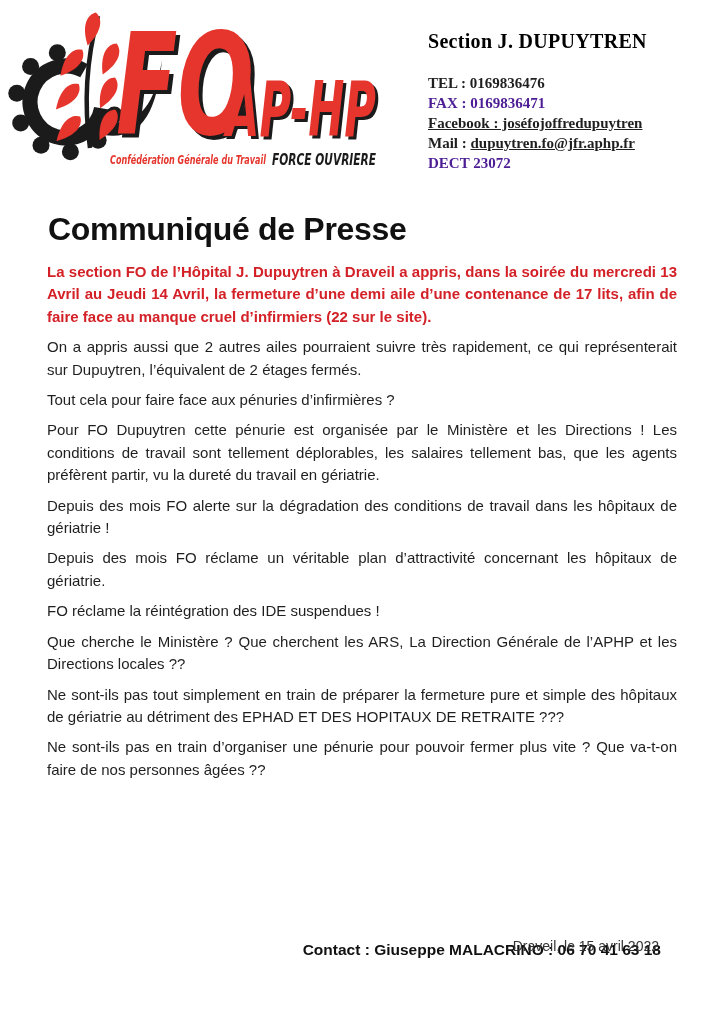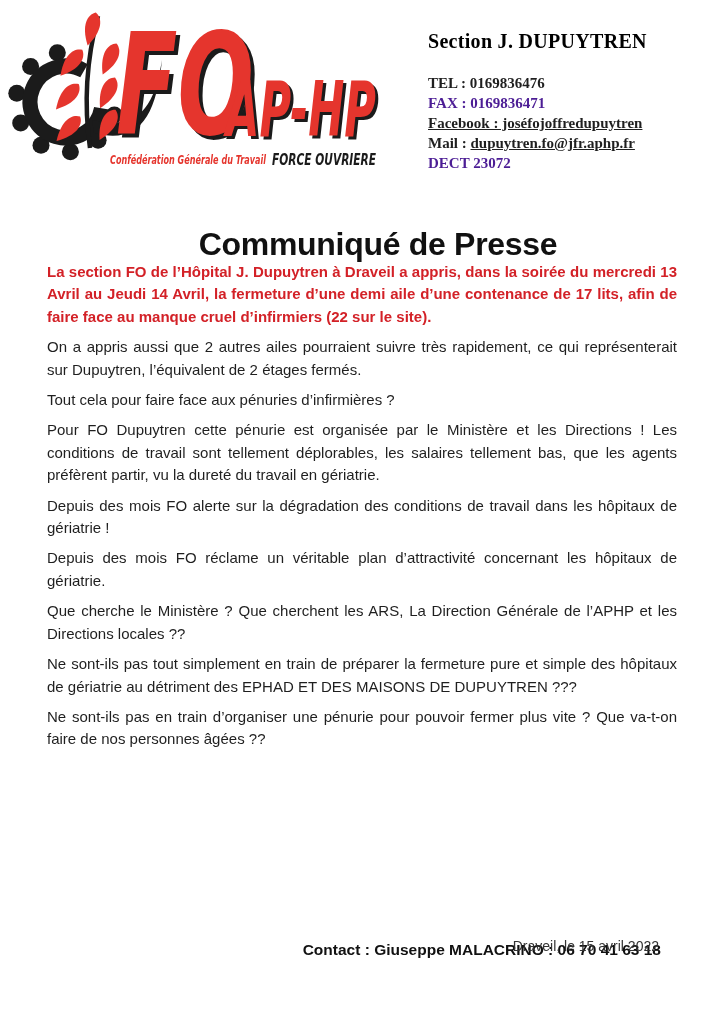--- a/index.html
+++ b/index.html
@@ -21,22 +21,22 @@
   }
   .section-title{font-size:20px;color:#000;letter-spacing:.3px;margin:0 0 20px 0;}
   .contact-lines{font-size:15px;line-height:20px;}
   .c-red{color:#4c1d95;}
   .c-blue{color:#2020dd;}
   .u{text-decoration:underline;}
   a.doc-link{color:inherit;cursor:pointer;}
   
   .doc-title{
     position:absolute;left:47px;top:210px;width:630px;
-    text-align:center;font-size:32px;font-weight:bold;color:#111;
-    letter-spacing:-0.3px;margin:16px;
+    text-align:left;font-size:32px;font-weight:bold;color:#111;
+    letter-spacing:-0.3px;margin:1px;
   }
   
   .body-text{
     position:absolute;left:47px;top:261px;width:630px;
     font-size:15px;line-height:22.4px;text-align:justify;
   }
   .body-text p{margin:0 0 8px 0;}
   .para-red-bold{color:#d32127;font-weight:bold;}
   .para-bold{font-weight:normal;}
   
@@ -111,21 +111,22 @@
 
   <h1 class="doc-title">Communiqué de Presse</h1>
 
   <div class="body-text">
     <p class="para-red-bold">La section FO de l’Hôpital J. Dupuytren à Draveil a appris, dans la soirée du mercredi 13 Avril au Jeudi 14 Avril, la fermeture d’une demi aile d’une contenance de 17 lits, afin de faire face au manque cruel d’infirmiers (22 sur le site).</p>
     <p>On a appris aussi que 2 autres ailes pourraient suivre très rapidement, ce qui représenterait sur Dupuytren, l’équivalent de 2 étages fermés.</p>
     <p>Tout cela pour faire face aux pénuries d’infirmières ?</p>
     <p class="para-bold">Pour FO Dupuytren cette pénurie est organisée par le Ministère et les Directions ! Les conditions de travail sont tellement déplorables, les salaires tellement bas, que les agents préfèrent partir, vu la dureté du travail en gériatrie.</p>
     <p>Depuis des mois FO alerte sur la dégradation des conditions de travail dans les hôpitaux de gériatrie !</p>
     <p>Depuis des mois FO réclame un véritable plan d’attractivité concernant les hôpitaux de gériatrie.</p>
+    <p>FO réclame la réintégration des IDE suspendues !</p>
     <p>Que cherche le Ministère ? Que cherchent les ARS, La Direction Générale de l’APHP et les Directions locales ??</p>
-    <p>Ne sont-ils pas tout simplement en train de préparer la fermeture pure et simple des hôpitaux de gériatrie au détriment des EPHAD ET DES MAISONS DE DUPUYTREN ???</p>
+    <p>Ne sont-ils pas tout simplement en train de préparer la fermeture pure et simple des hôpitaux de gériatrie au détriment des EPHAD ET DES HOPITAUX DE RETRAITE ???</p>
     <p>Ne sont-ils pas en train d’organiser une pénurie pour pouvoir fermer plus vite ? Que va-t-on faire de nos personnes âgées ??</p>
   </div>
 
   <div class="footer-contact">Contact : Giuseppe MALACRINO : 06 70 41 63 18</div>
   <div class="footer-date">Draveil, le 15 avril 2022</div>
 
 </div>
 
 </body></html>

